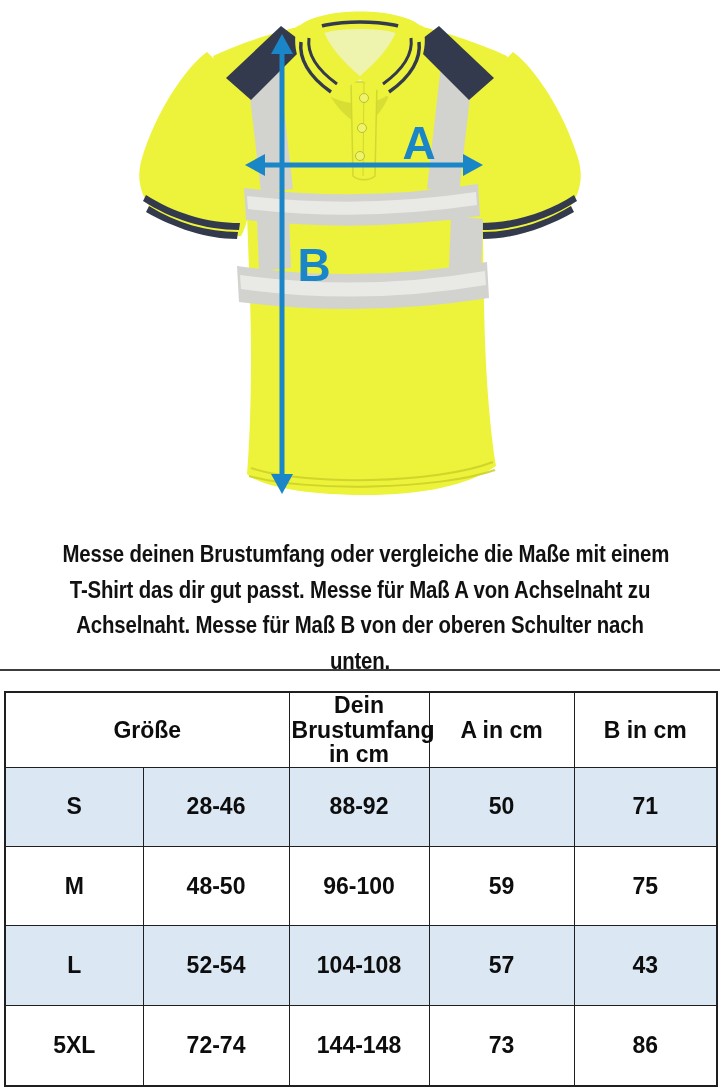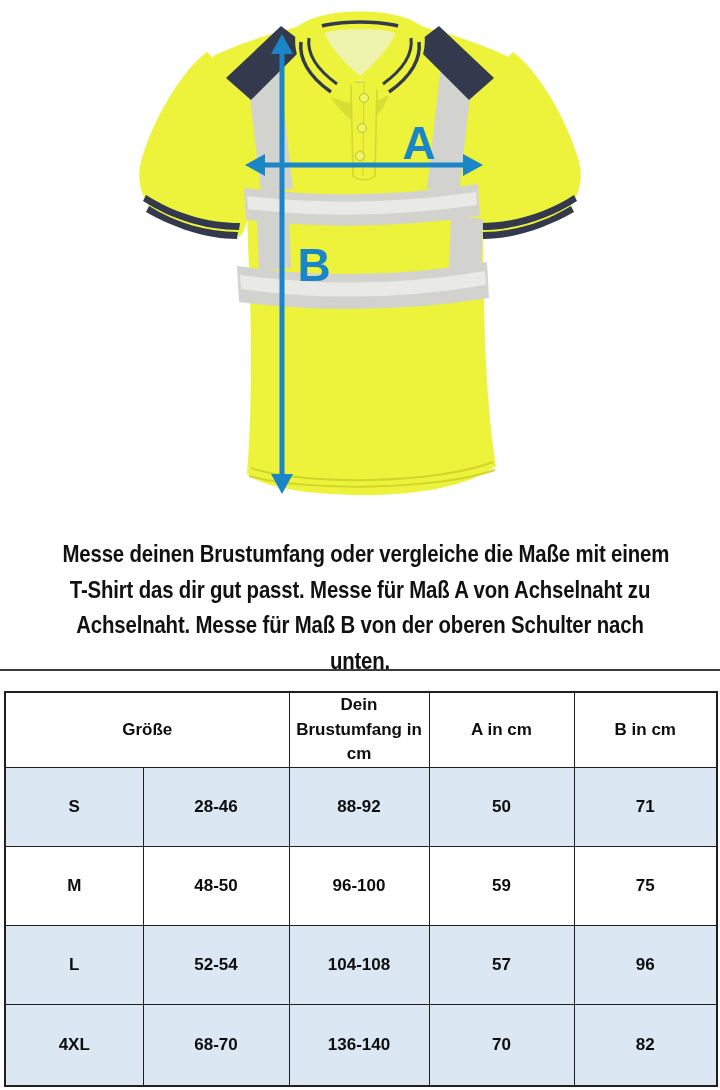--- a/index.html
+++ b/index.html
@@ -28,21 +28,21 @@
     white-space:nowrap; transform:scaleX(0.85); transform-origin:50% 50%; color:#111;}
 
   
   .divider{position:absolute; top:669px; left:0; width:720px; height:0;
     border-top:2px solid #3c3c3c;}
 
   
   table.size-table{position:absolute; top:691px; left:4px; width:712px; height:396px;
     border-collapse:collapse; table-layout:fixed; border:2px solid #1f1f1f;}
   .size-table th, .size-table td{border:1.5px solid #1f1f1f; text-align:center;
-    vertical-align:middle; font-weight:600; font-size:17px; background:#fff; padding:0 2px;}
+    vertical-align:middle; font-weight:600; font-size:23px; background:#fff; padding:0 2px;}
   .size-table thead tr{height:75px;}
   .size-table th{line-height:24.5px; font-weight:600;}
   .size-table .striped td{background:var(--stripe);}
 </style>
 </head>
 <body>
 
 <div class="stage">
 
   <svg class="figure" viewBox="0 0 720 512" aria-hidden="true">
@@ -141,25 +141,25 @@
       <td>48-50</td>
       <td>96-100</td>
       <td>59</td>
       <td>75</td>
     </tr>
         <tr class="striped">
       <td>L</td>
       <td>52-54</td>
       <td>104-108</td>
       <td>57</td>
-      <td>96</td>
+      <td>43</td>
     </tr>
-        <tr class="striped">
-      <td>4XL</td>
-      <td>68-70</td>
-      <td>136-140</td>
-      <td>70</td>
-      <td>82</td>
+        <tr>
+      <td>5XL</td>
+      <td>72-74</td>
+      <td>144-148</td>
+      <td>73</td>
+      <td>86</td>
     </tr>
       </tbody>
   </table>
 
 </div>
 
 </body></html>

